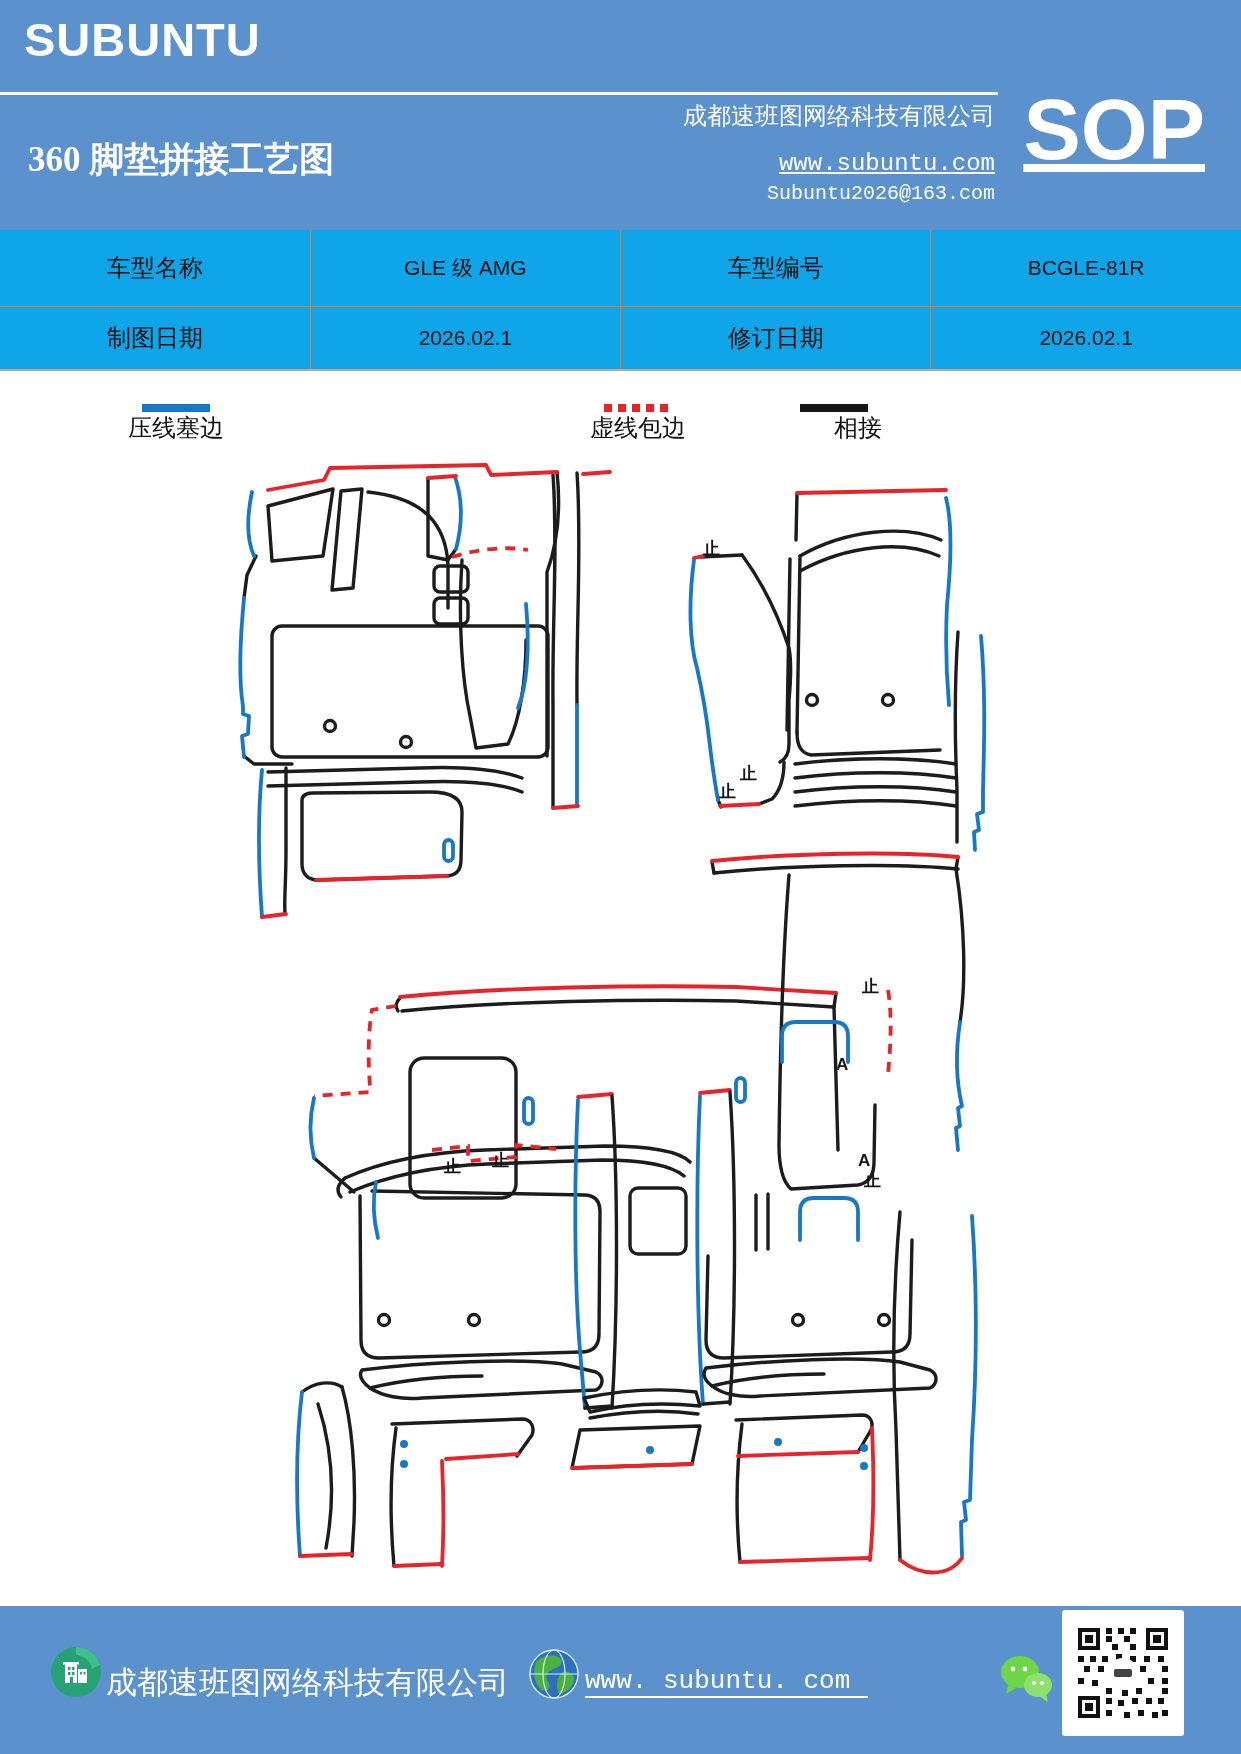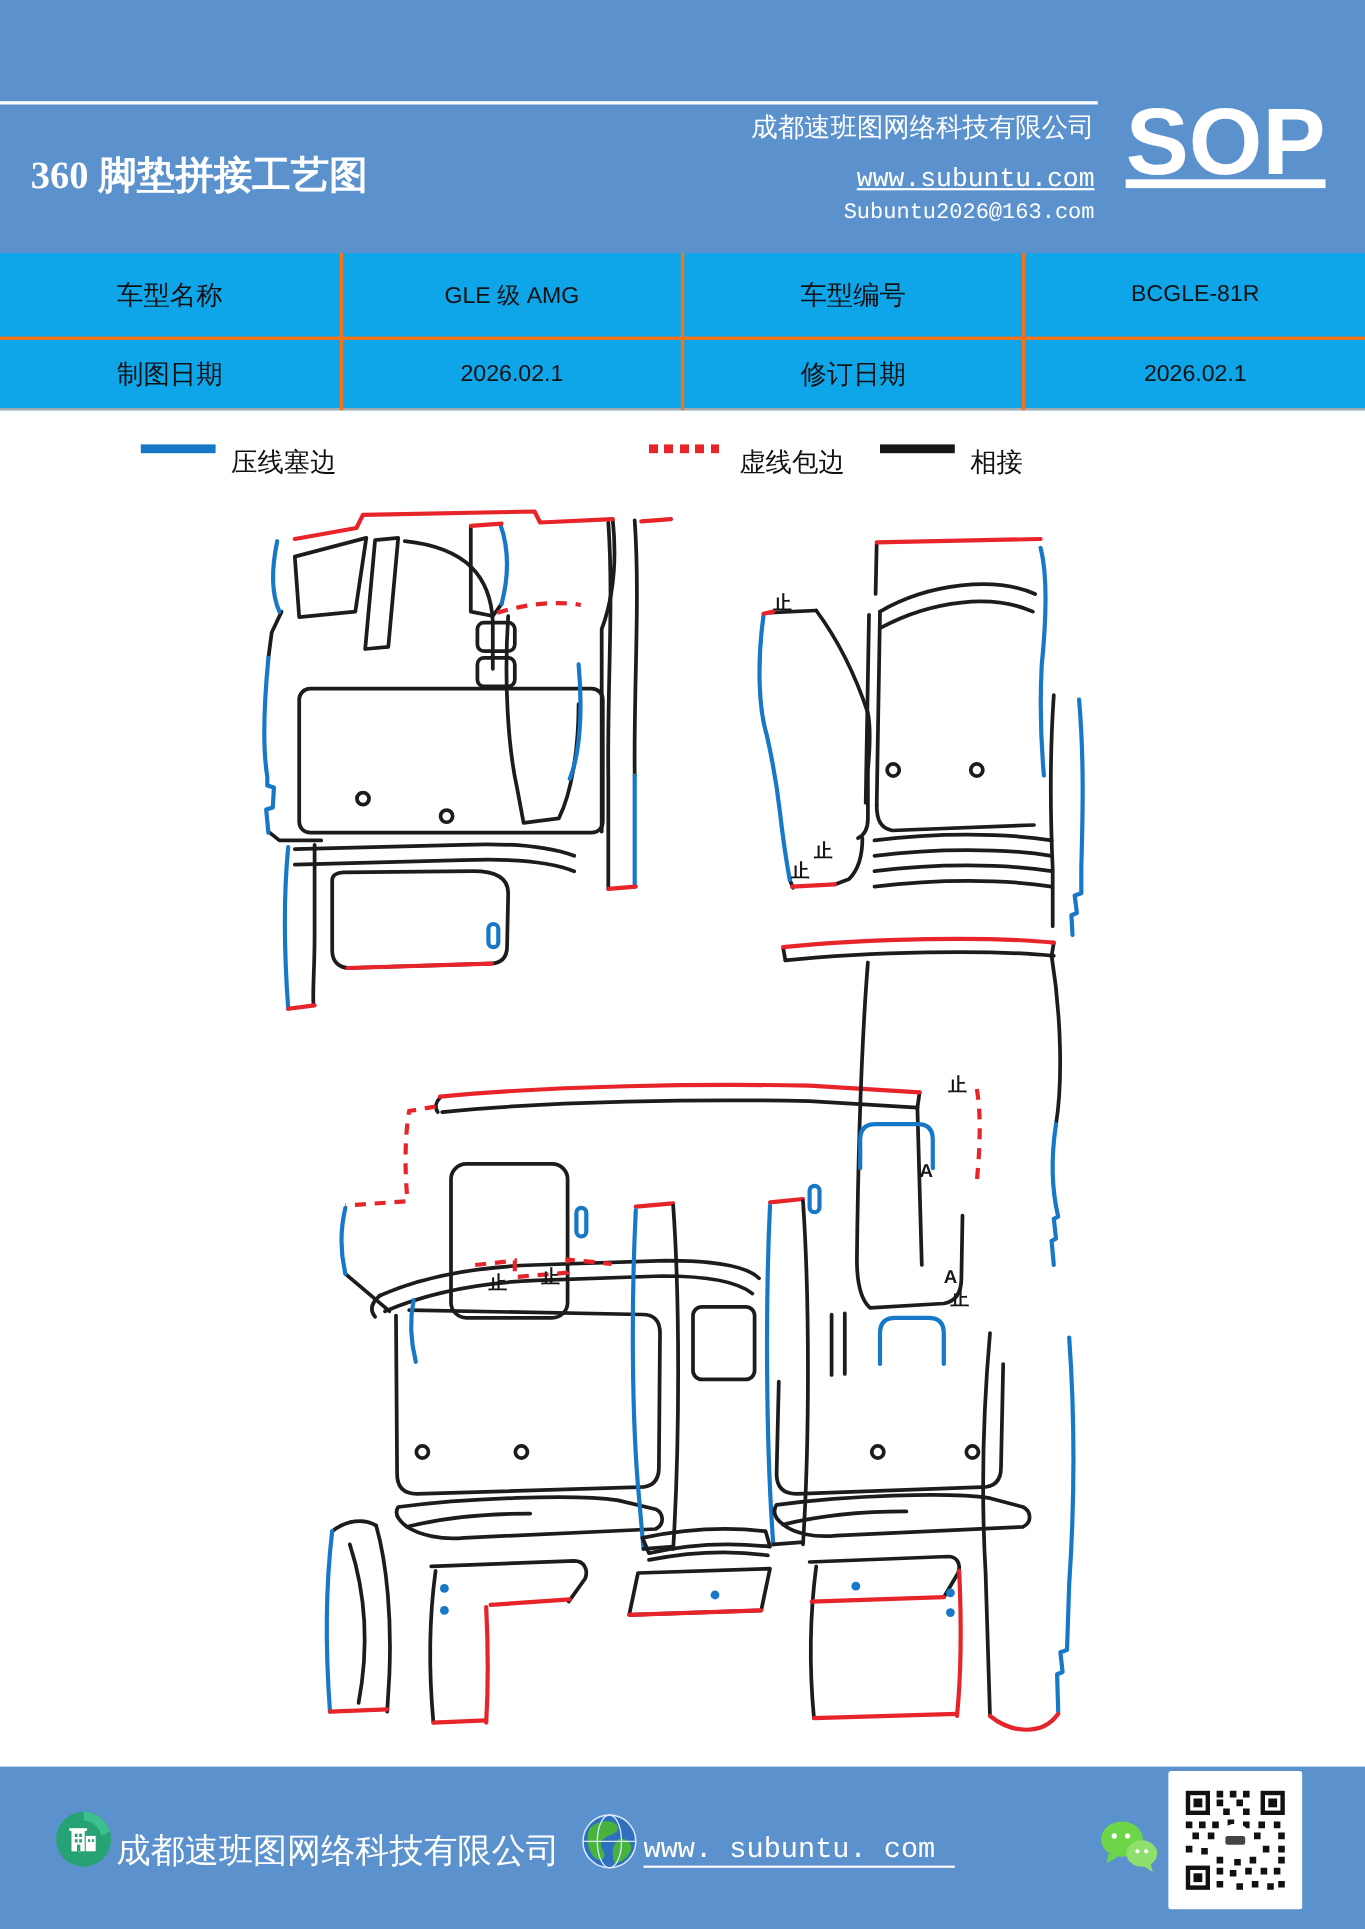--- a/index.html
+++ b/index.html
@@ -16,31 +16,31 @@
          font-weight:700;font-family:"Liberation Sans",sans-serif;text-decoration:underline;}
   .doc-title{position:absolute;left:28px;top:136px;color:#fff;font-size:35px;font-weight:700;
          font-family:Liberation Serif, serif;}
   .hdr-web{position:absolute;right:246px;top:150px;color:#fff;font-size:24px;
          font-family:"Liberation Mono",monospace;text-decoration:underline;cursor:pointer;}
   .hdr-mail{position:absolute;right:246px;top:182px;color:#fff;font-size:20px;
          font-family:"Liberation Mono",monospace;}
   
   .tbl{position:absolute;left:0;top:230px;width:1241px;border-collapse:collapse;
        background:#0ea5e9;table-layout:fixed;}
-  .tbl td{border:3px solid #f97316;text-align:center;vertical-align:middle;color:#111;}
+  .tbl td{border:1px solid #f97316;text-align:center;vertical-align:middle;color:#111;}
   .tbl tr:first-child td{border-top:none;}
   .tbl td:first-child{border-left:none;}
   .tbl td:last-child{border-right:none;margin-top:29px;}
   .tbl tr:last-child td{border-bottom:2px solid #ababab;}
   .tbl .lab{font-family:"Liberation Serif",serif;font-size:24px;}
   .tbl .val{font-family:Liberation Sans, sans-serif;font-size:21px;}
   .r1 td{height:74px;} .r2 td{height:60px;}
   
   .legend{position:absolute;left:0;top:404px;width:1241px;height:40px;}
-  .lg-item{position:absolute;top:0;height:40px;display:flex;align-items:flex-start;}
+  .lg-item{position:absolute;top:0;height:40px;display:flex;align-items:flex-end;flex-direction:column;}
   .sw{width:68px;height:8px;margin-right:14px;}
   .sw.blue{background:#1878c8;}
   .sw.red{background:#e62429;}
   .sw.black{background:#161616;}
   .sw.dashred{background:repeating-linear-gradient(90deg,#e62429 0 8px,transparent 8px 14px);}
   .lg-label{font-family:"Liberation Serif",serif;font-size:24px;color:#111;white-space:nowrap;}
   
   .diagram{position:absolute;left:0;top:440px;width:1241px;height:1166px;}
   .k{fill:none;stroke:#1c1c1c;stroke-width:3.4;stroke-linecap:round;stroke-linejoin:round;}
   .b{fill:none;stroke:#1878c8;stroke-width:3.8;stroke-linecap:round;stroke-linejoin:round;}
@@ -56,20 +56,21 @@
         font-family:"Liberation Mono",monospace;border-bottom:2px solid #fff;
         padding-right:18px;cursor:pointer;}
   .icx{position:absolute;}
 </style>
 </head>
 <body>
 
 <div class="page">
 
   <div class="hdr">
+    <div class="brand">SUBUNTU</div>
     <div class="hdr-rule"></div>
     <div class="hdr-company">成都速班图网络科技有限公司</div>
     <div class="sop">SOP</div>
     <div class="doc-title">360 脚垫拼接工艺图</div>
     <div class="hdr-web">www.subuntu.com</div>
     <div class="hdr-mail">Subuntu2026@163.com</div>
   </div>
 
   <table class="tbl">
     <tbody>

